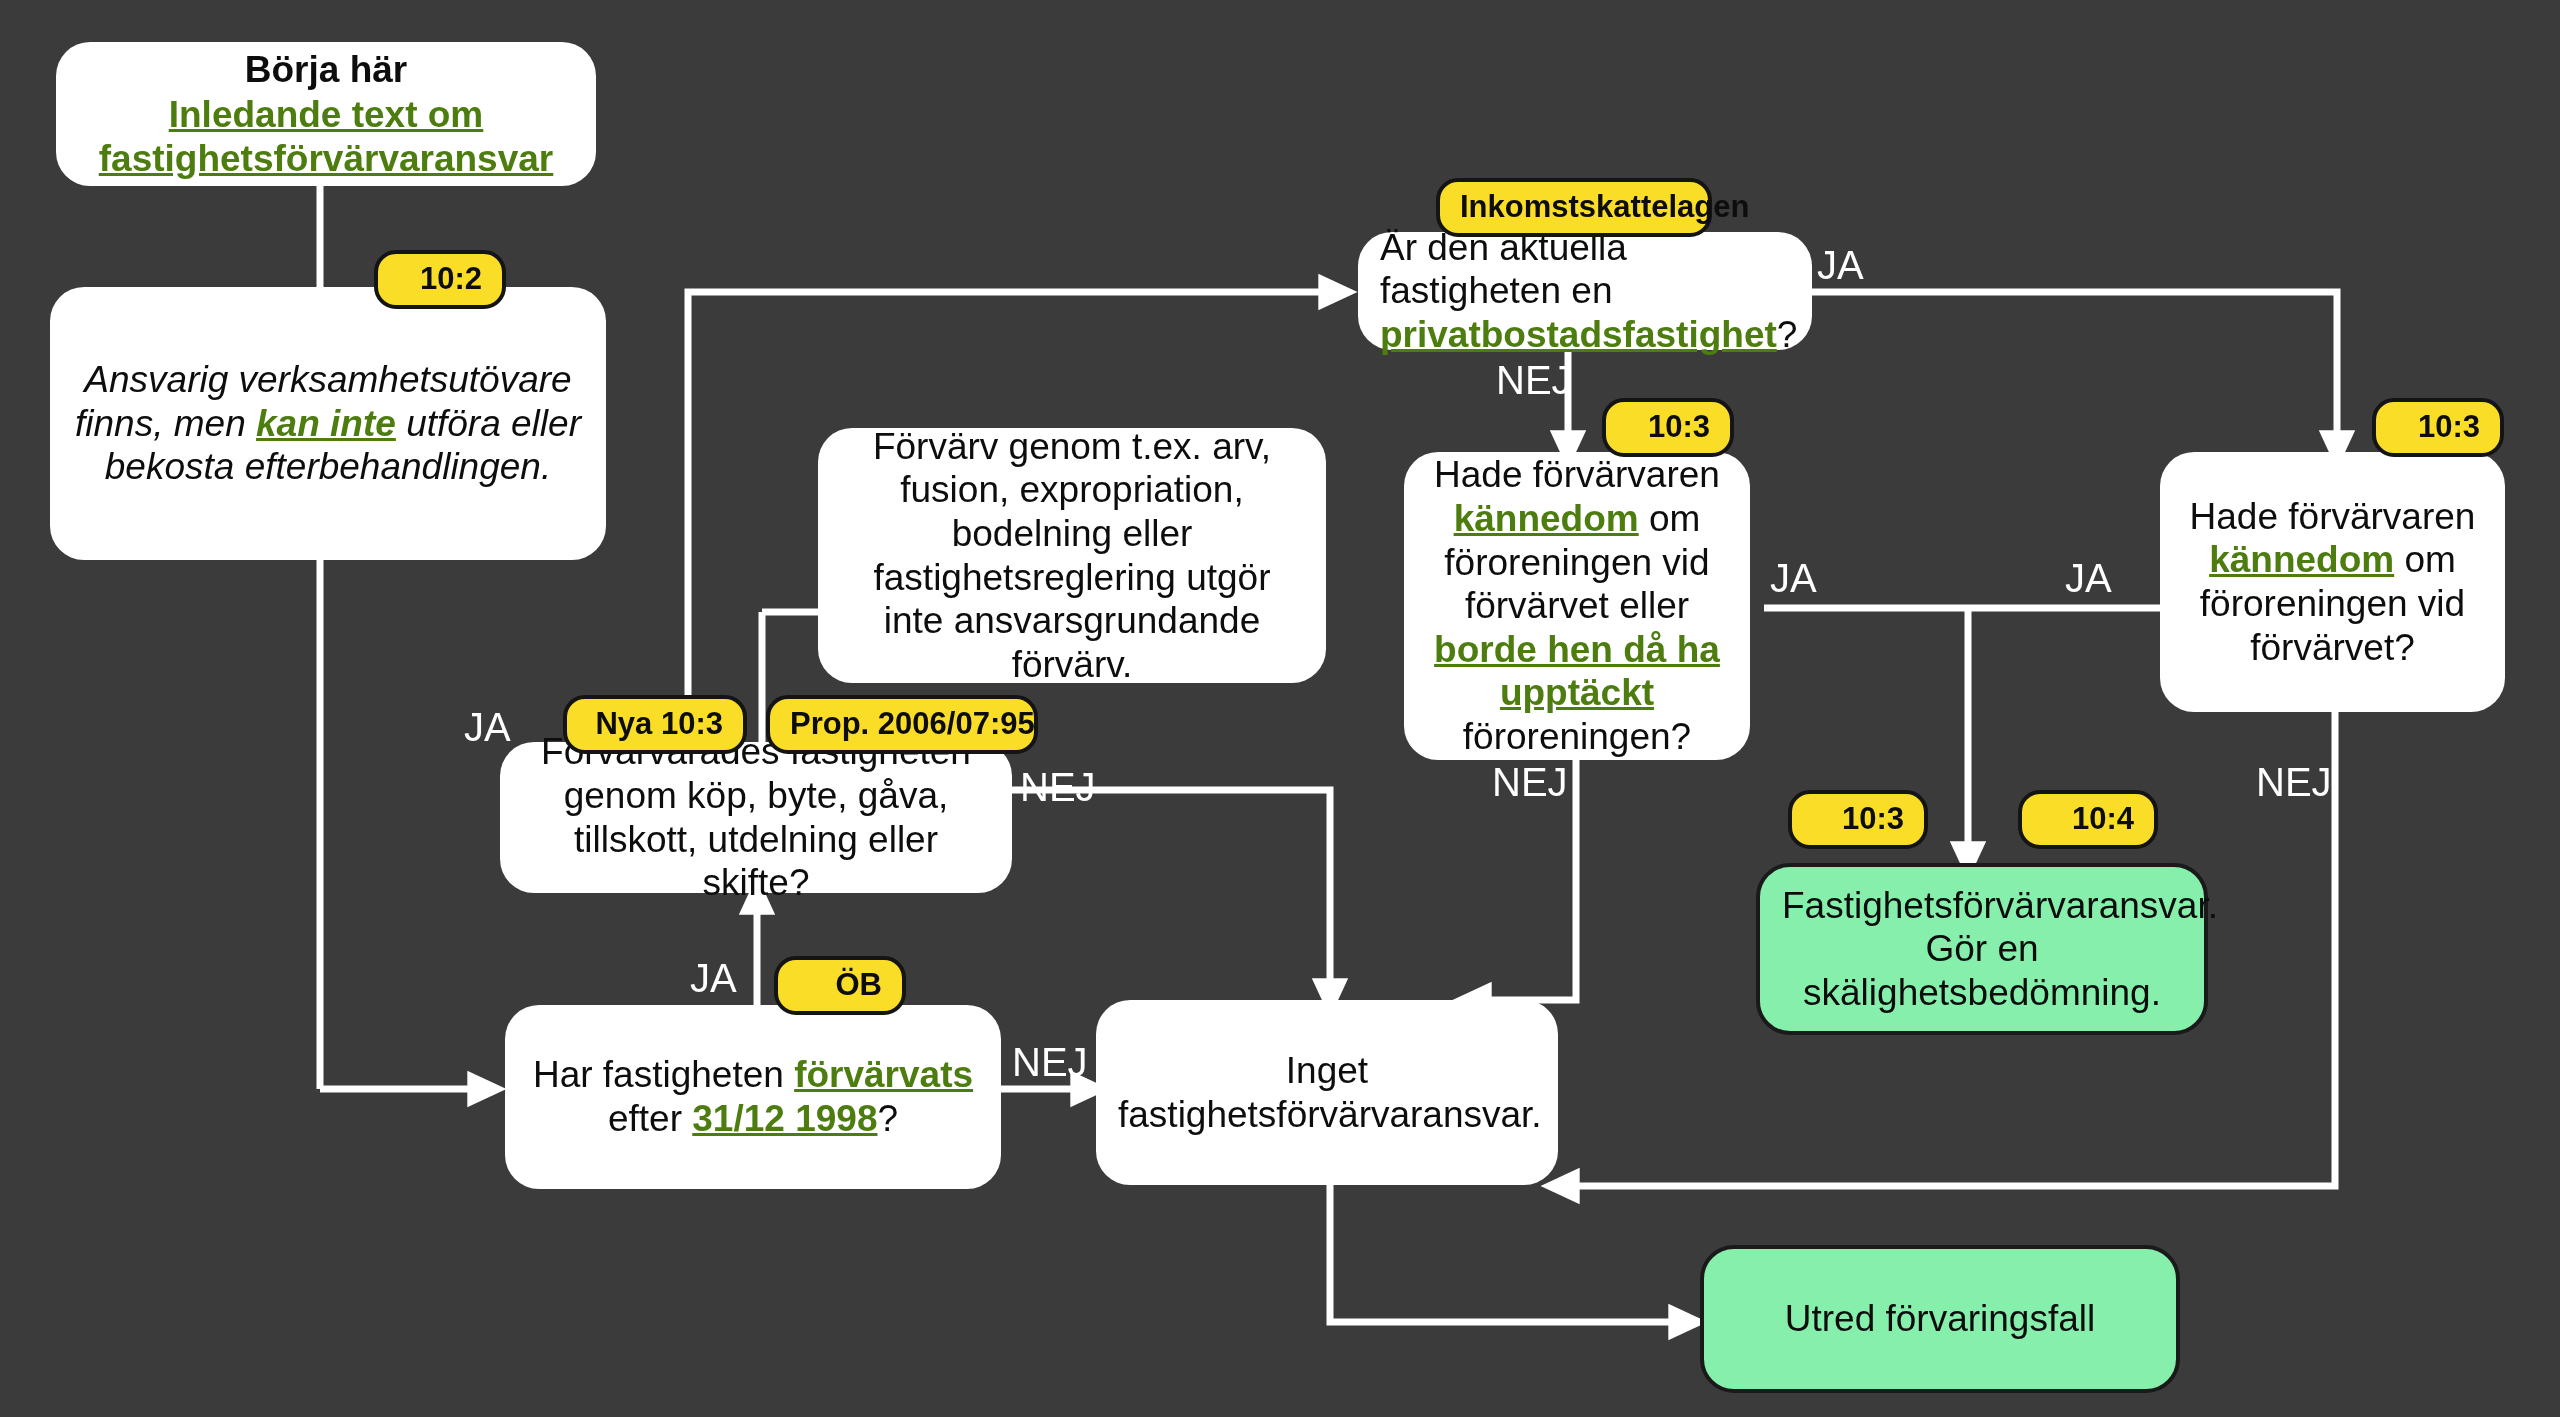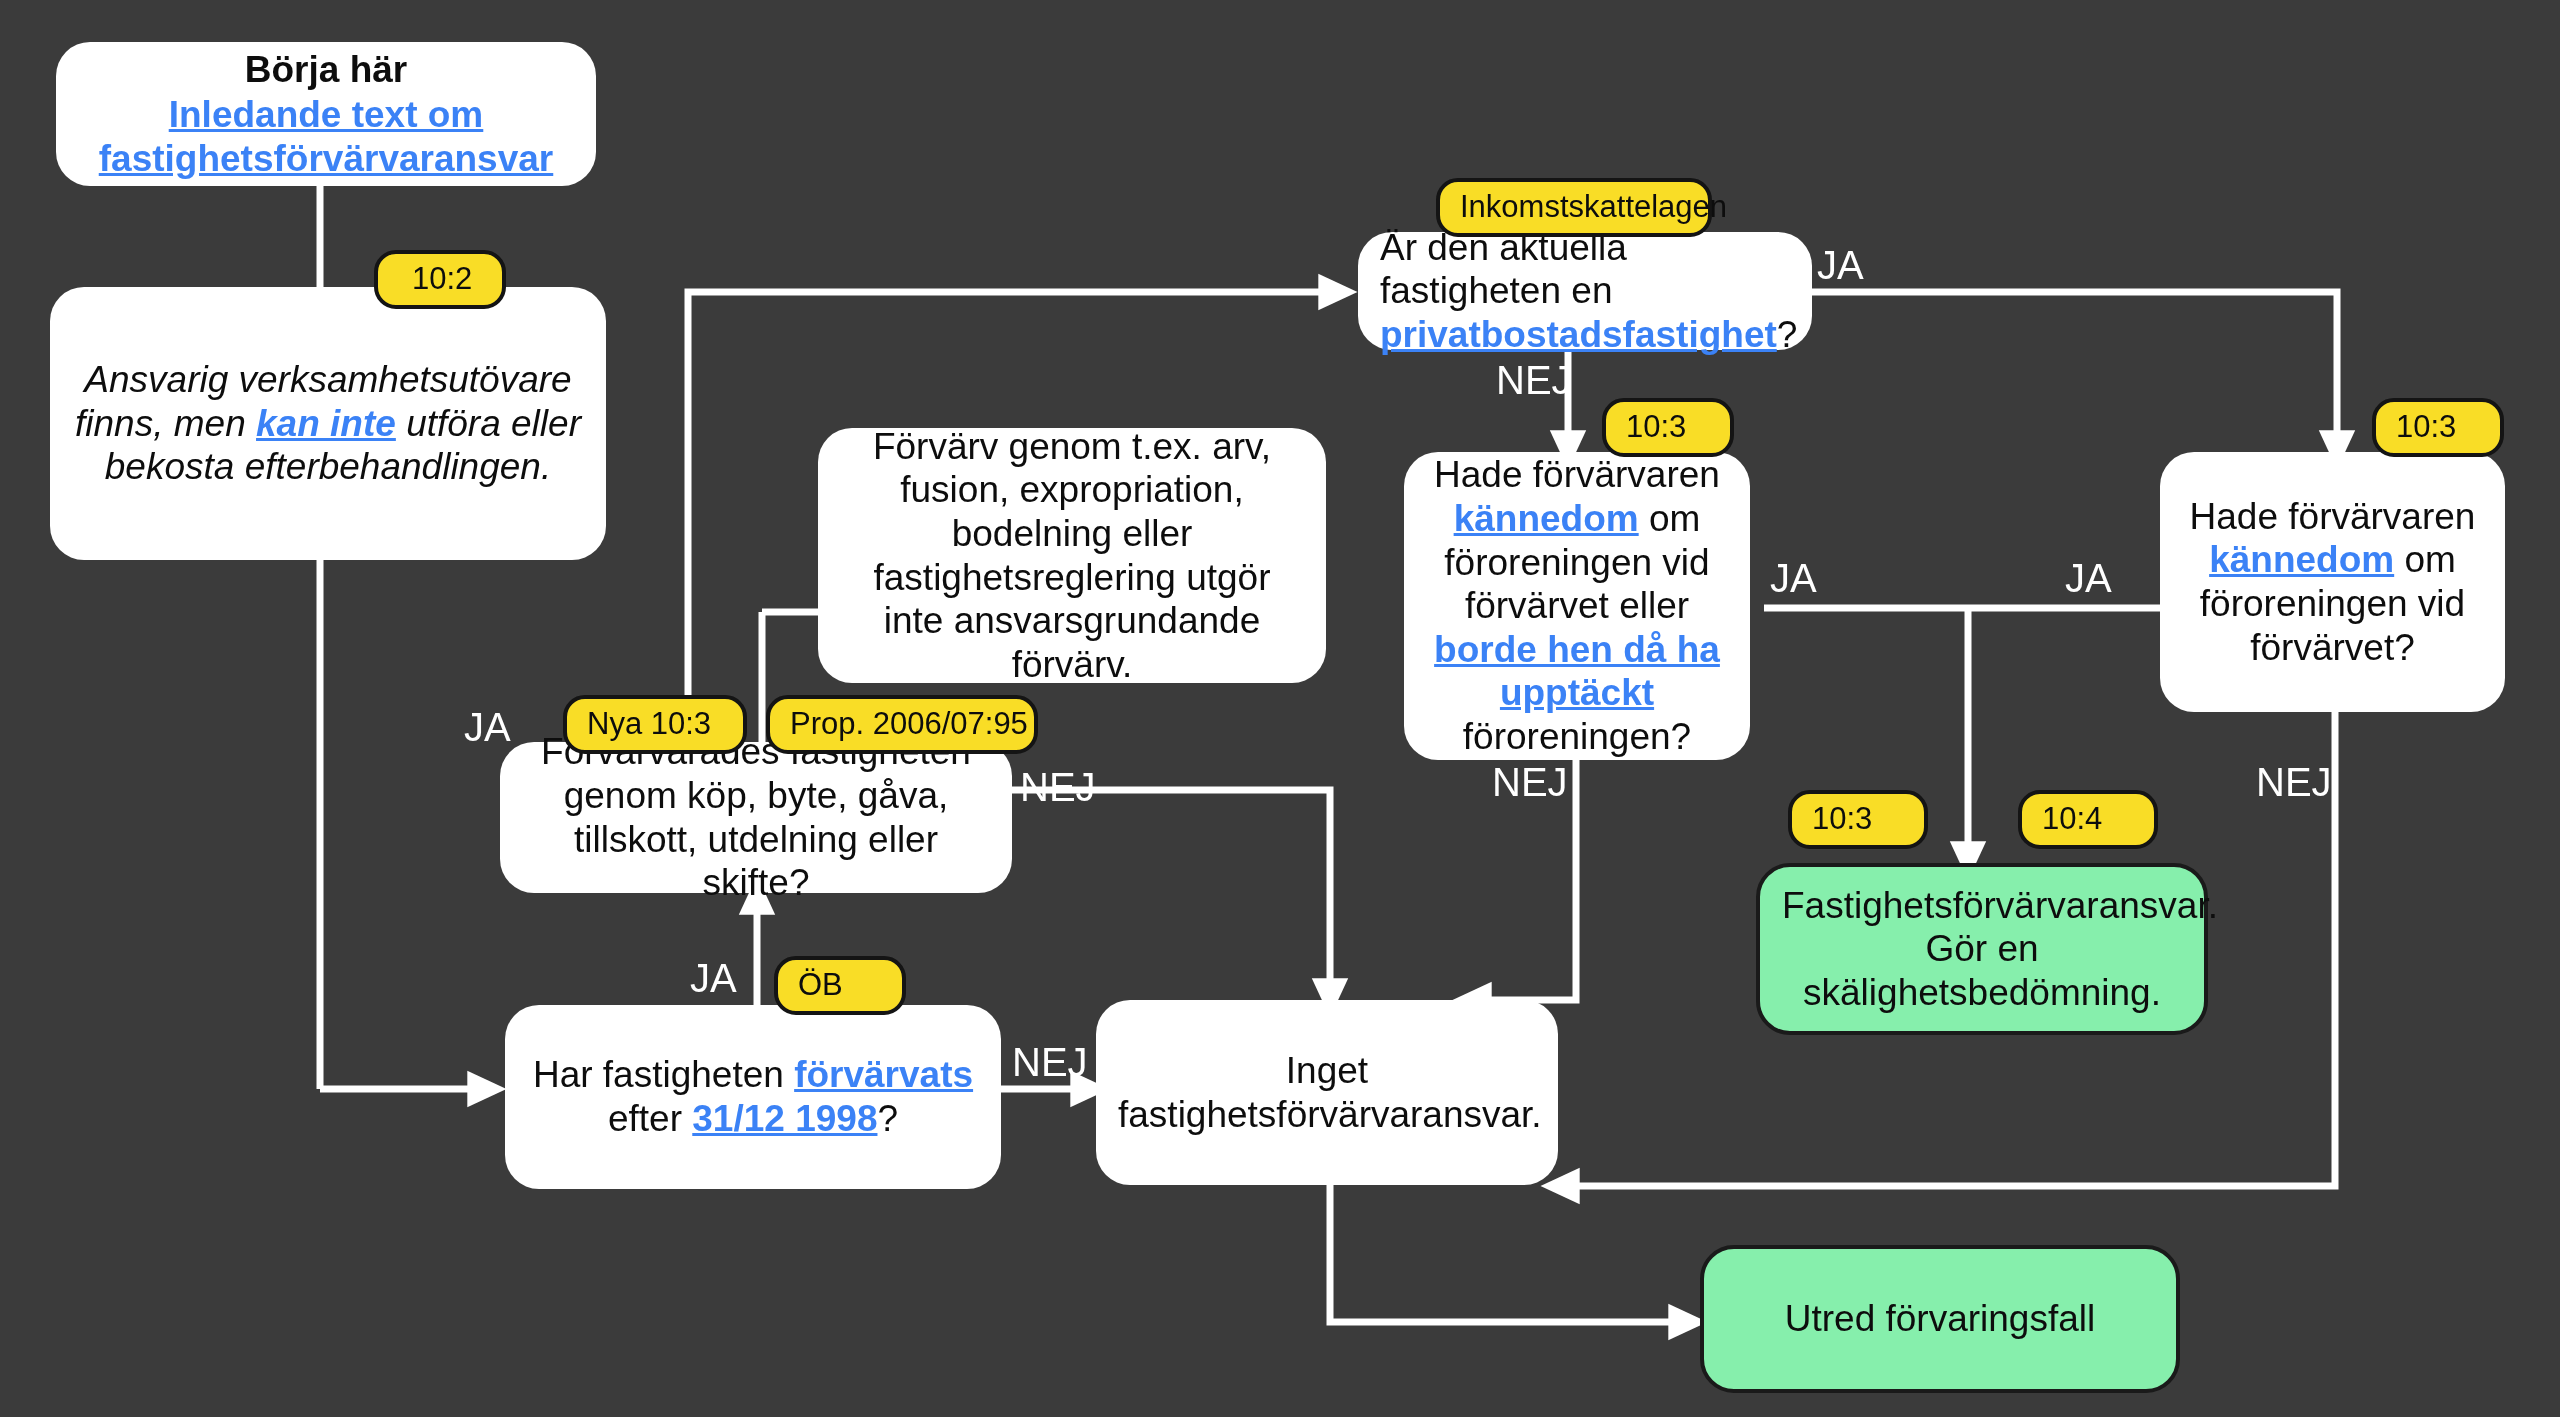--- a/index.html
+++ b/index.html
@@ -37,48 +37,48 @@
     padding:14px 22px;
     z-index:5;
   }
   .node.yellow{
     background:#86efac;
     border:4px solid #1a1a1a;
   }
   .node .inner{width:100%;}
 
   a.lk{
-    color:#3b82f6;
+    color:#4d7c0f;
     text-decoration:underline;
     font-weight:bold;
     text-underline-offset:2px;
   }
   .node.start .ttl{
     font-weight:bold;
     display:block;
     font-size:37px;
     margin-bottom:2px;
   }
   .node.start a.lk{font-weight:bold;}
 
   
   .tag{
     position:absolute;
     background:#f9dd26;
     border:4px solid #141414;
     border-radius:22px;
     color:#0d0d0d;
-    font-weight:normal;
+    font-weight:bold;
     font-size:31px;
     line-height:1;
     padding:9px 20px 11px;
     white-space:nowrap;
     z-index:8;
     box-sizing:border-box;
-    text-align:left;
+    text-align:right;
   }
 
   
   .elabel{
     position:absolute;
     color:#ffffff;
     font-size:40px;
     line-height:1;
     white-space:nowrap;
     z-index:7;

